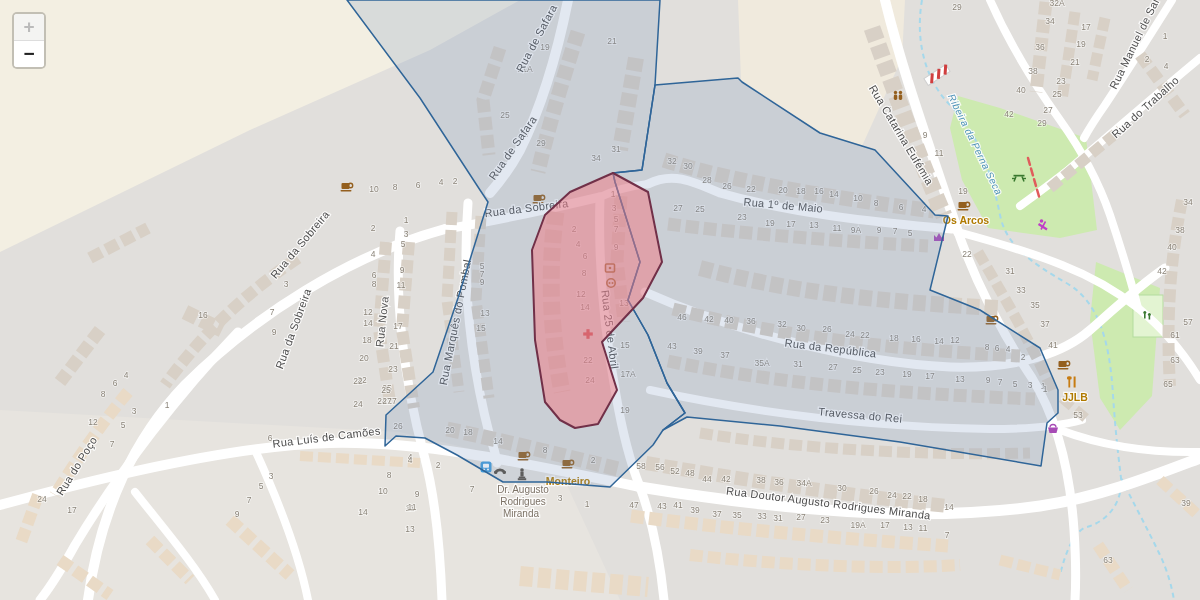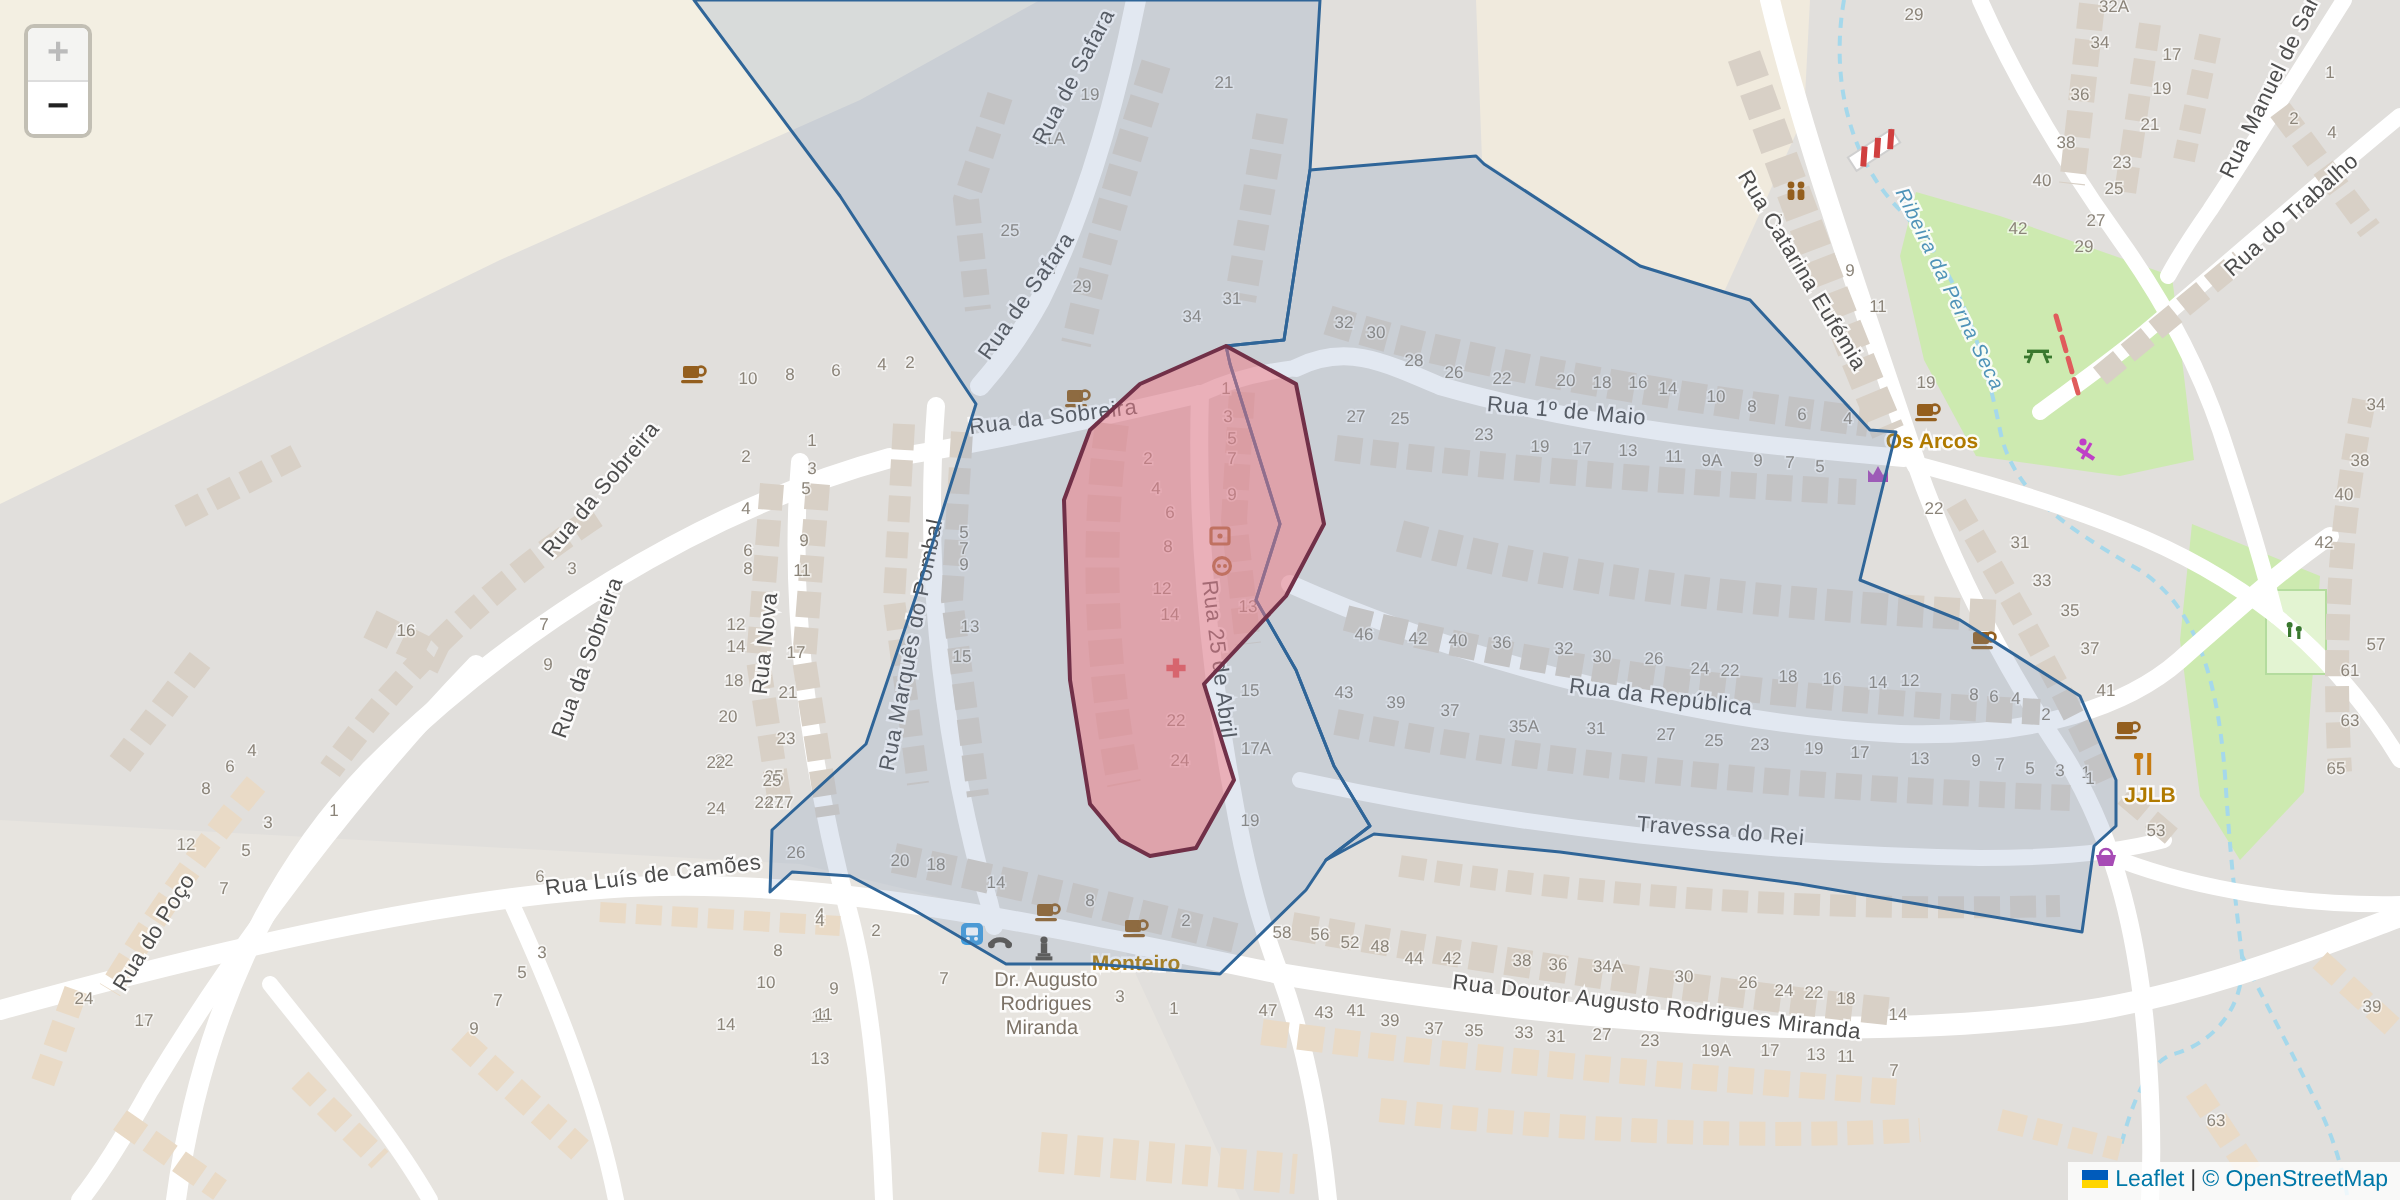--- a/index.html
+++ b/index.html
@@ -473,16 +473,13 @@
         <polygon points="655,85 738,78 742,82 820,133 862,146 875,150 935,215 948,216 930,290 980,310 1040,348 1058,390 1058,413 1047,423 1041,466 900,442 780,426 687,417 663,430 685,413 667,383 648,335 628,300 640,262 615,182 613,173 642,170" fill="rgba(124,148,190,0.22)" stroke="#2f6598" stroke-width="1.5" stroke-linejoin="round"></polygon>
         <polygon points="613,173 648,192 662,262 643,298 602,342 617,390 598,424 575,428 560,420 545,402 535,340 532,250 545,215 570,192" fill="rgba(242,120,130,0.5)" stroke="#713048" stroke-width="2" stroke-linejoin="round"></polygon>
       </g>
   </svg>
 
   <div class="zoomctl">
     <a class="zin" href="#">+</a>
     <a class="zout" href="#">−</a>
   </div>
 
-  <div class="attrib">
-    <span class="flag"><span class="fb"></span><span class="fy"></span></span><a href="#">Leaflet</a><span class="sep">|</span><a href="#">© OpenStreetMap</a>
-  </div>
 </div>
 
 </body></html>

